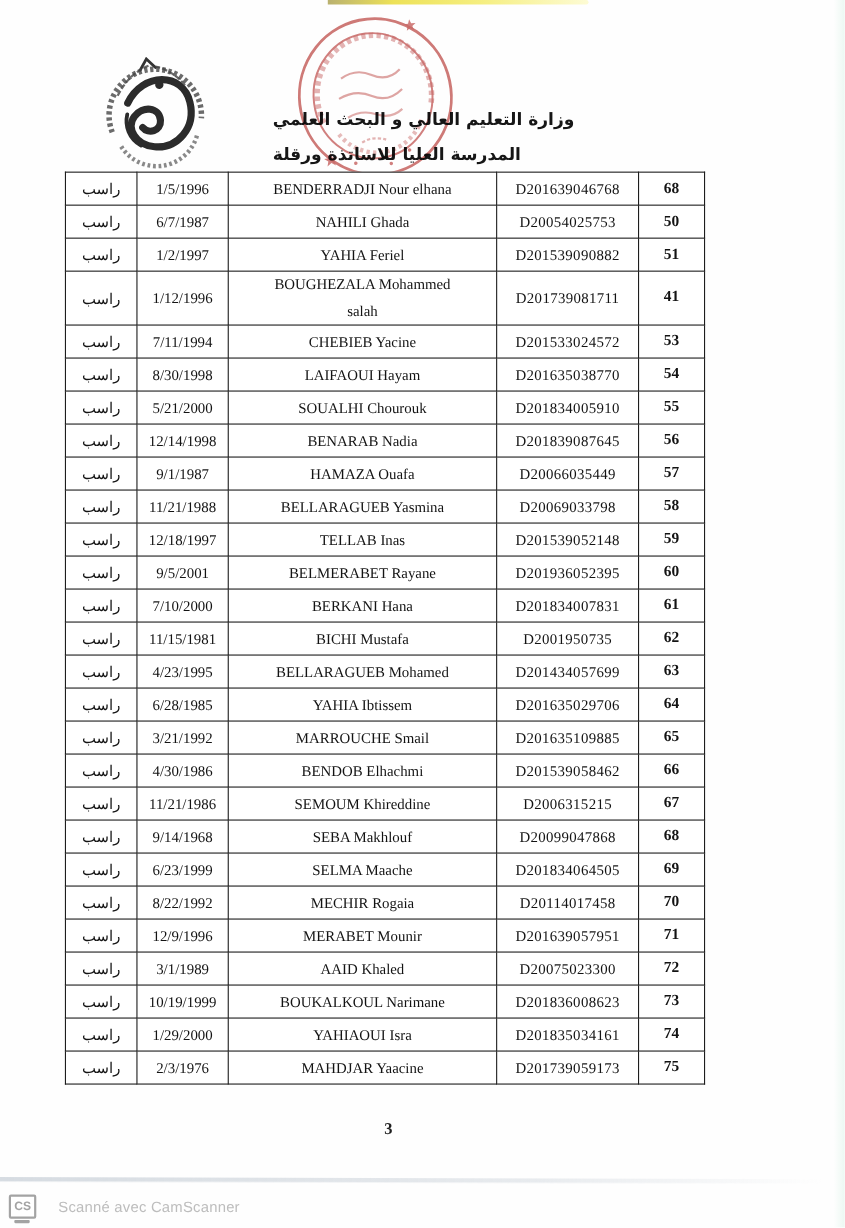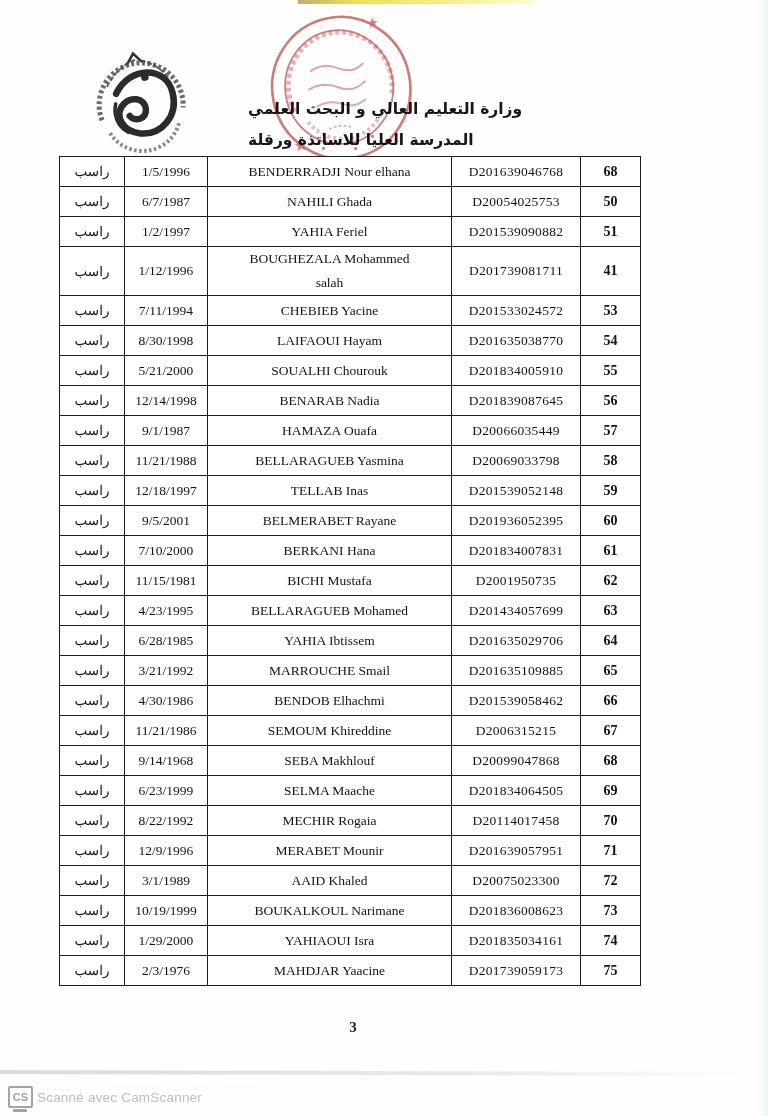--- a/index.html
+++ b/index.html
@@ -55,21 +55,21 @@
   td.date{font-family:"Liberation Serif",serif;font-size:13.5px;}
   td.name{font-family:"Liberation Serif",serif;font-size:13.5px;white-space:pre-line;line-height:24px;}
   td.regid{font-family:"Liberation Serif",serif;font-size:13.5px;letter-spacing:.3px;}
   td.num{font-family:"Liberation Serif",serif;font-size:14px;font-weight:600;}
   
   .page-number{
     position:absolute;left:0;top:1019px;width:706px;text-align:center;
     font:700 15px "Liberation Serif",serif;color:#1f1f1f;
   }
   .camscanner{
-    position:absolute;left:8px;top:1086px;display:flex;gap:4px;align-items:center;
+    position:absolute;left:8px;top:1086px;display:flex;gap:20px;align-items:center;
   }
   .cs-badge{
     width:21px;height:18px;border:2px solid #a3a3a3;border-radius:2px;
     color:#a3a3a3;font:700 11px/18px "Liberation Sans",sans-serif;
     text-align:center;position:relative;background:#fff;
   }
   .cs-badge::after{
     content:"";position:absolute;left:3px;bottom:-6px;width:14px;height:3px;
     background:#a3a3a3;border-radius:1px;
   }

